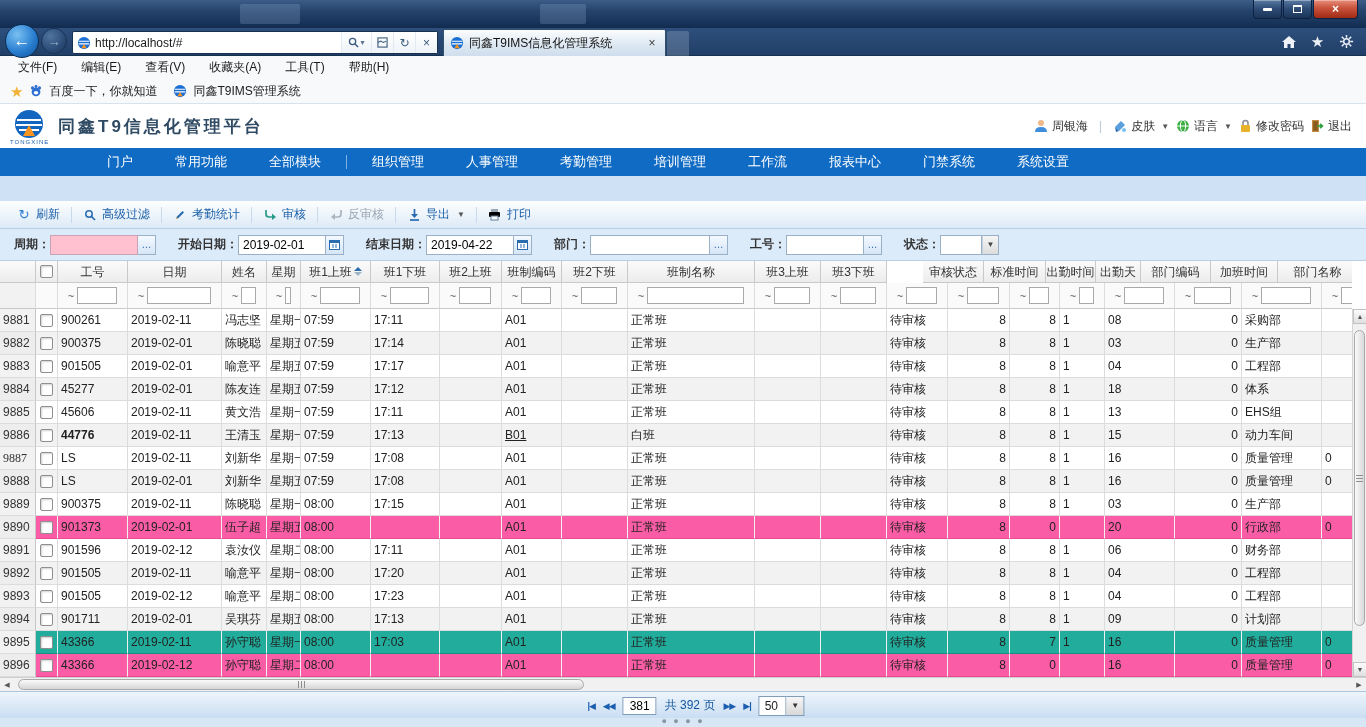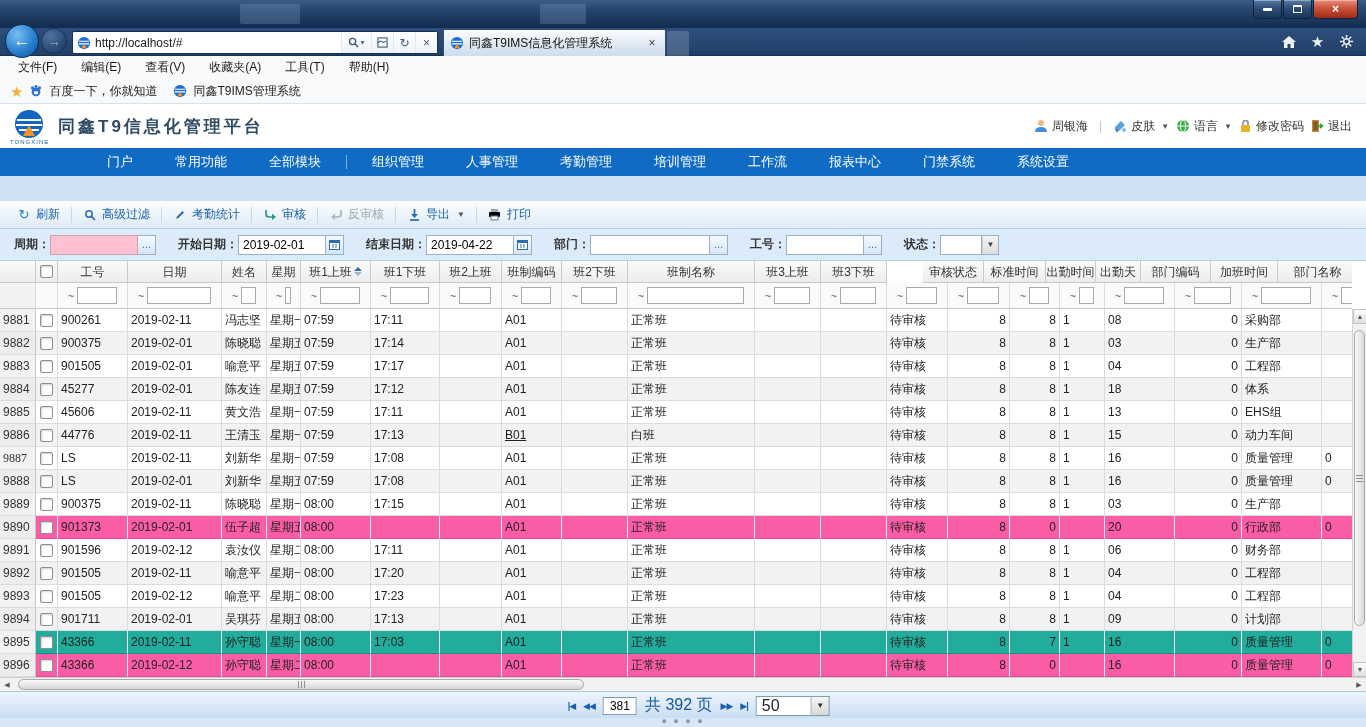--- a/index.html
+++ b/index.html
@@ -139,23 +139,23 @@
     background:linear-gradient(#fafafa,#d5d5d5);display:flex;align-items:center;justify-content:center}
   .grip-h{display:flex;gap:2px}
   .grip-h i{display:block;width:1px;height:7px;background:#8f8f8f}
 
   
   .pagebar{position:absolute;top:691px;left:0;width:1366px;height:27px;
     background:linear-gradient(#eef5fc,#cadef2);border-top:1px solid #a9c6e2}
   .pgcenter{position:absolute;left:50%;top:0;transform:translateX(-44%);height:27px;display:flex;align-items:center;gap:8px}
   .pgbtn{color:#1b5eae;font-size:9px;font-weight:bold;letter-spacing:-1px}
   .pginput{width:34px;height:18px;border:1px solid #7f9db9;text-align:center;font-size:12px;font-family:inherit}
-  .pglabel{color:#1557a0;font-size:16px}
+  .pglabel{color:#1557a0;font-size:12px}
   .pgsize{display:flex;align-items:center}
-  .pgsize .v{width:56px;height:20px;border:1px solid #7f9db9;background:#fff;display:flex;align-items:center;padding-left:5px;font-size:16px}
+  .pgsize .v{width:28px;height:20px;border:1px solid #7f9db9;background:#fff;display:flex;align-items:center;padding-left:5px;font-size:12px}
   .pgsize .b{width:18px;height:20px;border:1px solid #7f9db9;border-left:none;background:linear-gradient(#f6f6f6,#d8d8d8);
     display:flex;align-items:center;justify-content:center;font-size:8px;color:#333}
   .pgrange{position:absolute;right:12px;top:0;height:27px;display:flex;align-items:center;gap:14px;color:#333;font-size:12px}
   .bottomstrip{position:absolute;top:718px;left:0;width:1366px;height:9px;background:linear-gradient(#dcc;#dceaf8);background:#d8e7f6;
     display:flex;align-items:flex-start;justify-content:center}
   .dots{color:#8a96a3;font-size:9px;letter-spacing:2px;line-height:7px}
 
   svg{display:block}
 </style>
 </head>
@@ -762,21 +762,21 @@
             <div class="gcell" style="width: 70px;">13</div>
             <div class="gcell" style="width: 67px; text-align: right;">0</div>
             <div class="gcell" style="width: 80px;">EHS组</div>
             <div class="gcell" style="width: 60px;"></div>
           </div>
           <div class="grow alt">
             <div class="gcell rn" style="width: 36px;">9886</div>
             <div class="gcell cbc" style="width: 22px;">
               <span class="cb"></span>
             </div>
-            <div class="gcell" style="width: 70px;">44776</div>
+            <div class="gcell" style="width: 70px; font-weight: bold;">44776</div>
             <div class="gcell" style="width: 94px;">2019-02-11</div>
             <div class="gcell" style="width: 45px;">王清玉</div>
             <div class="gcell" style="width: 34px;">星期一</div>
             <div class="gcell" style="width: 70px;">07:59</div>
             <div class="gcell" style="width: 69px;">17:13</div>
             <div class="gcell" style="width: 62px;"></div>
             <div class="gcell" style="width: 60px; text-decoration: underline;">B01</div>
             <div class="gcell" style="width: 66px;"></div>
             <div class="gcell" style="width: 127px;">白班</div>
             <div class="gcell" style="width: 66px;"></div>

